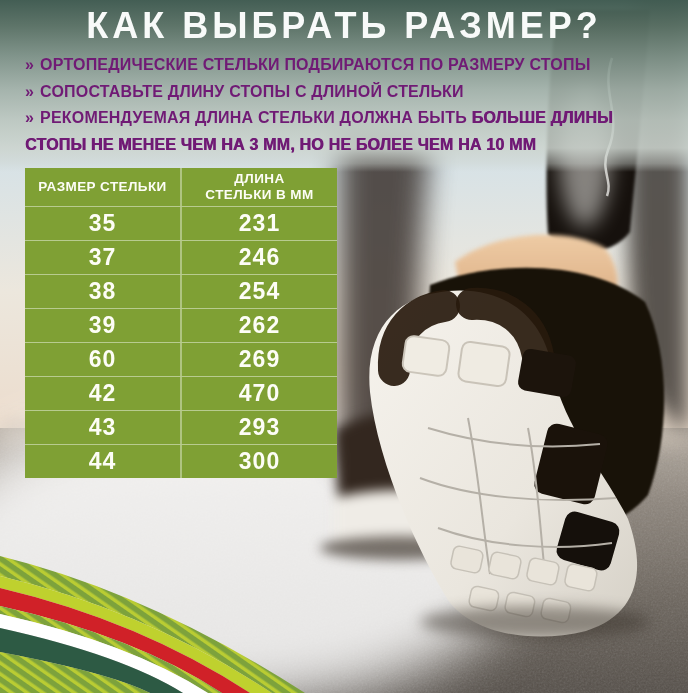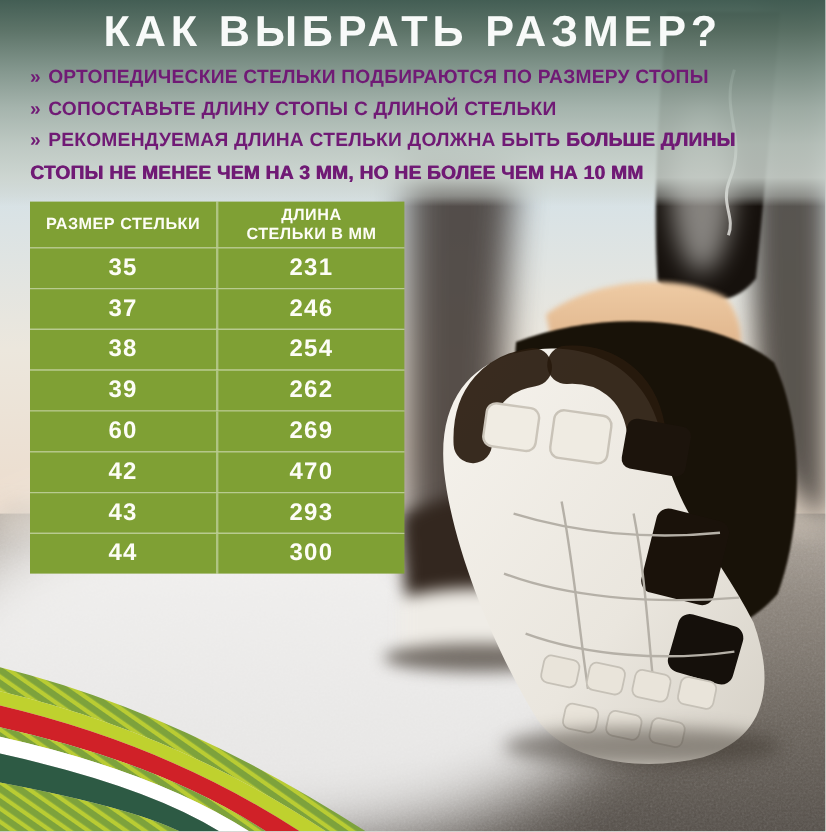--- a/index.html
+++ b/index.html
@@ -40,21 +40,21 @@
     font-weight: bold; font-size: 13.5px; line-height: 16px; letter-spacing: 0.4px;
   }
   .th + .th { border-left: 2px solid rgba(255,255,255,0.38); }
   .th span { display: block; }
   .trow {
     display: flex; height: 34px; background: #7FA034;
     border-top: 1px solid rgba(255,255,255,0.45);
   }
   .td {
     flex: 1; display: flex; align-items: center; justify-content: center;
-    font-size: 20px; font-weight: bold; letter-spacing: 1px;
+    font-size: 23px; font-weight: bold; letter-spacing: 1px;
   }
   .td + .td { border-left: 2px solid rgba(255,255,255,0.38); text-align: center; }
   #ribbons { position: absolute; left: 0; bottom: 0; }
 </style>
 </head>
 <body>
 
 <div class="canvas">
 
   <svg id="photo" width="688" height="693" viewBox="0 0 688 693">

